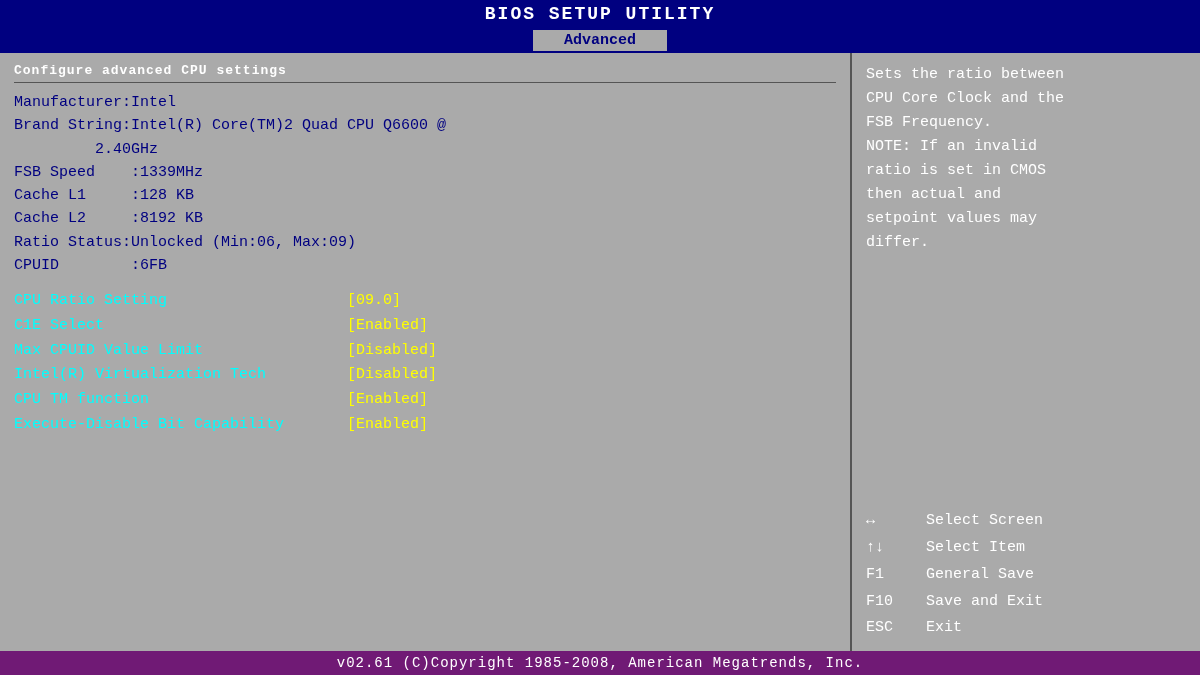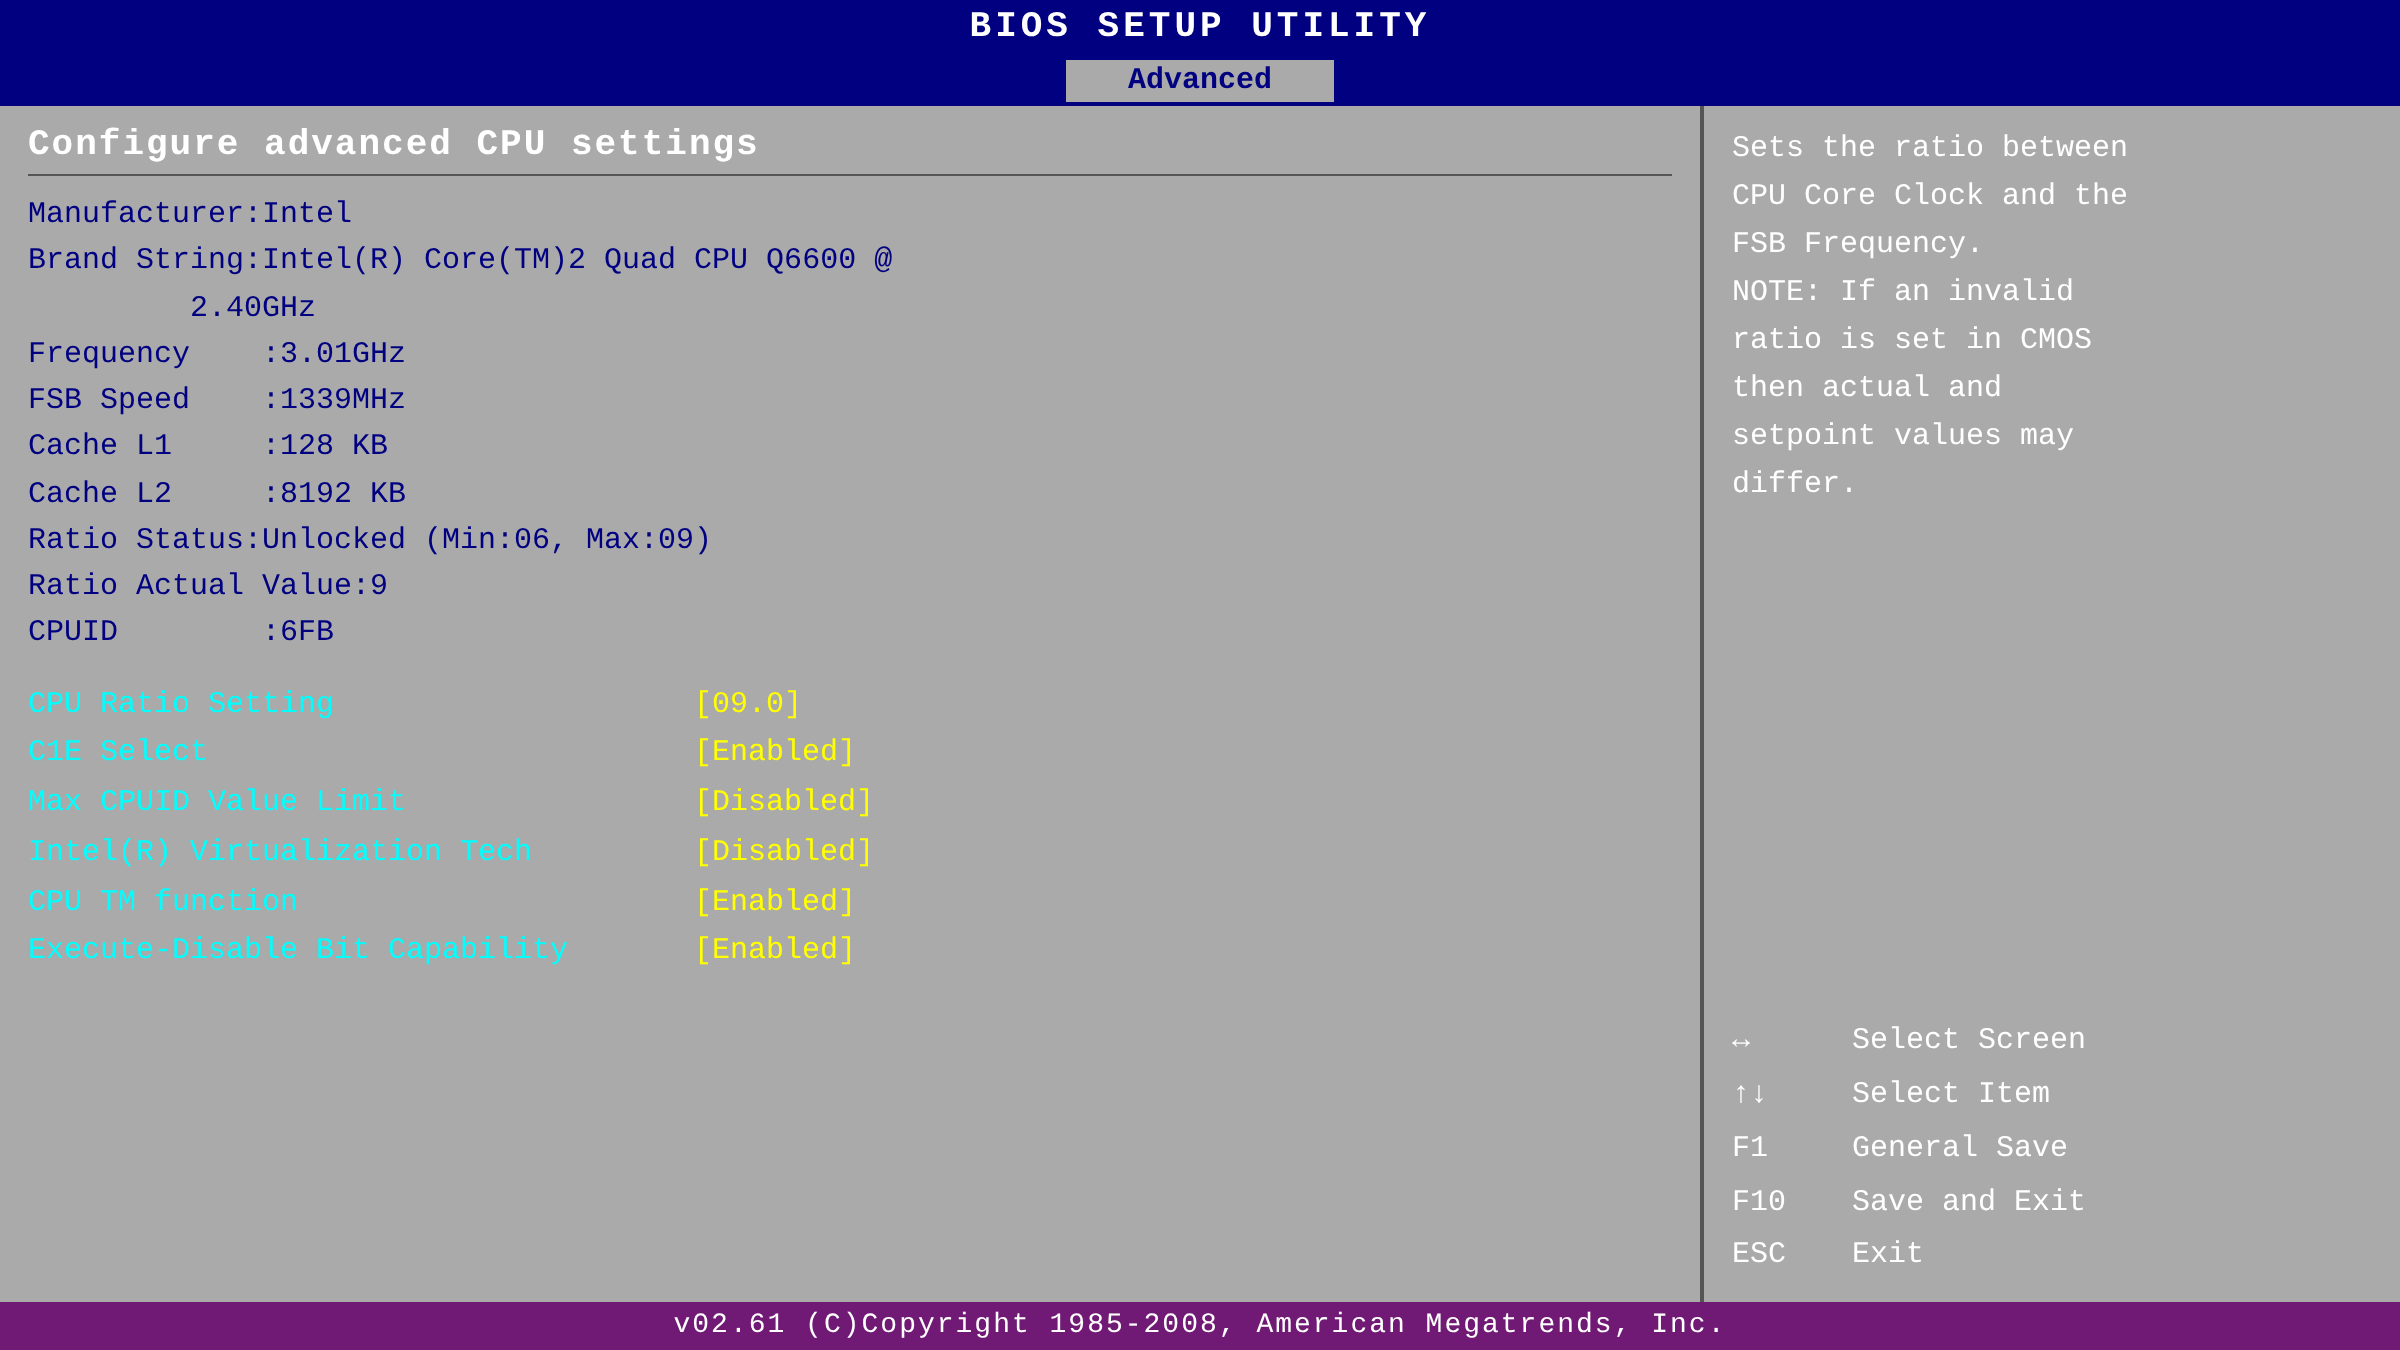--- a/index.html
+++ b/index.html
@@ -69,21 +69,21 @@
     #left-panel {
       flex: 1;
       padding: 10px 14px 10px 14px;
       border-right: 2px solid #555555;
       display: flex;
       flex-direction: column;
     }
 
     #left-panel-title {
       color: #ffffff;
-      font-size: 18px;
+      font-size: 13px;
       font-weight: bold;
       margin-bottom: 4px;
       letter-spacing: 1px;
     }
 
     #left-panel-divider {
       border: none;
       border-top: 1px solid #555555;
       margin-bottom: 8px;
     }
@@ -185,26 +185,24 @@
   <div id="main-content">
 
     <div id="left-panel">
       <div id="left-panel-title">Configure advanced CPU settings</div>
       <hr id="left-panel-divider">
 
       <div>
         <div class="info-line">Manufacturer:Intel</div>
         <div class="info-line">Brand String:Intel(R) Core(TM)2 Quad CPU Q6600 @</div>
         <div class="info-line">         2.40GHz</div>
-        <div class="info-line">Frequency    :3.01GHz</div>
         <div class="info-line">FSB Speed    :1339MHz</div>
         <div class="info-line">Cache L1     :128 KB</div>
         <div class="info-line">Cache L2     :8192 KB</div>
         <div class="info-line">Ratio Status:Unlocked (Min:06, Max:09)</div>
-        <div class="info-line">Ratio Actual Value:9</div>
         <div class="info-line">CPUID        :6FB</div>
       </div>
 
       <div id="settings-section">
         <div class="setting-row">
           <span class="setting-label">CPU Ratio Setting          </span>
           <span class="setting-value">[09.0]</span>
         </div>
         <div class="setting-row">
           <span class="setting-label">C1E Select                </span>

